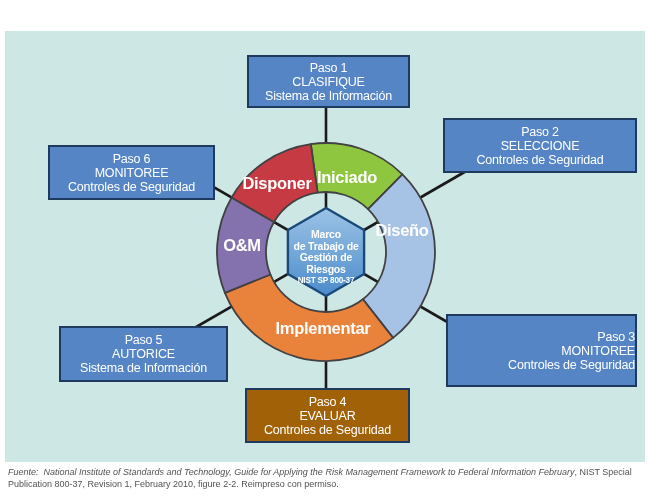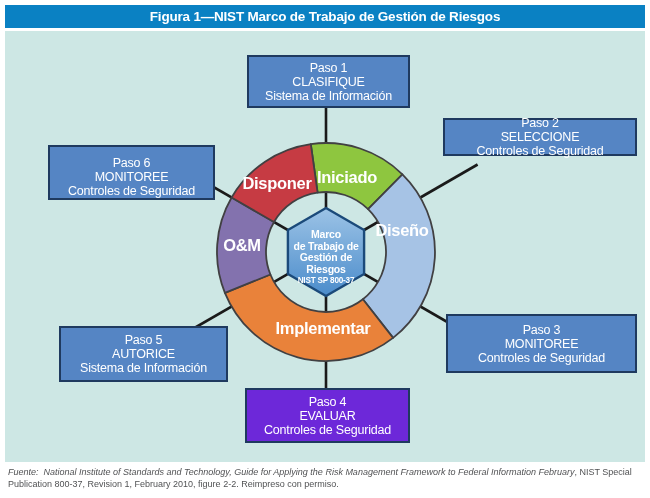--- a/index.html
+++ b/index.html
@@ -13,22 +13,22 @@
     color:#ffffff;font-weight:bold;font-size:13.5px;letter-spacing:-0.2px;
   }
   .canvas{position:absolute;left:5px;top:31px;width:640px;height:431px;}
   svg.diagram{position:absolute;left:0;top:0;width:650px;height:498px;pointer-events:none;}
   .step-box{
     position:absolute;display:flex;flex-direction:column;align-items:center;justify-content:center;
     color:#ffffff;font-weight:normal;font-size:12.5px;line-height:1.12;text-align:center;
     letter-spacing:-0.2px;border:2px solid;box-sizing:border-box;z-index:3;
   }
   .pos-1{left:247px;top:55px;width:163px;height:53px;}
-  .pos-2{left:443px;top:118px;width:194px;height:38px;}
-  .pos-3{left:446px;top:314px;width:191px;height:59px;}
+  .pos-2{left:443px;top:118px;width:194px;height:55px;}
+  .pos-3{left:446px;top:314px;width:191px;height:73px;align-items:flex-end;}
   .pos-4{left:245px;top:388px;width:165px;height:55px;}
   .pos-5{left:59px;top:326px;width:169px;height:56px;}
   .pos-6{left:48px;top:145px;width:167px;height:55px;}
   .seg-label{
     font-family:"Liberation Sans",sans-serif;font-weight:bold;font-size:16.5px;
     fill:#ffffff;text-anchor:middle;letter-spacing:-0.3px;
   }
   .hex-label{
     font-family:"Liberation Sans",sans-serif;font-weight:bold;font-size:10.5px;
     fill:#ffffff;text-anchor:middle;letter-spacing:-0.2px;
@@ -39,23 +39,20 @@
     font-size:9px;line-height:1.35;color:#515254;z-index:3;
   }
   .footer .prefix{white-space:pre-wrap;font-style:italic;}
   .footer .italic{font-style:italic;}
 </style>
 </head>
 <body>
 
 <div class="figure">
 
-  <div class="title-bar" style="background-color: rgb(10, 129, 195);">
-    <span>Figura 1—NIST Marco de Trabajo de Gestión de Riesgos</span>
-  </div>
 
   <div class="canvas" style="background-color: rgb(205, 231, 228);"></div>
 
   <svg class="diagram" viewBox="0 0 650 498" style="z-index:2">
     <defs>
       <linearGradient id="hexGrad" x1="0" y1="0" x2="0" y2="1">
         <stop offset="0" stop-color="#9cc3e6"></stop>
         <stop offset="1" stop-color="#4b8ccb"></stop>
       </linearGradient>
     </defs>
@@ -99,31 +96,31 @@
   <div class="step-box pos-2" style="background-color: rgb(85, 133, 196); border-color: rgb(31, 58, 95);">
     <span>Paso 2</span>
     <span>SELECCIONE</span>
     <span>Controles de Seguridad</span>
   </div>
   <div class="step-box pos-3" style="background-color: rgb(85, 133, 196); border-color: rgb(31, 58, 95);">
     <span>Paso 3</span>
     <span>MONITOREE</span>
     <span>Controles de Seguridad</span>
   </div>
-  <div class="step-box pos-4" style="background-color: #6d28d9; border-color: rgb(31, 58, 95);">
+  <div class="step-box pos-4" style="background-color: #a16207; border-color: rgb(31, 58, 95);">
     <span>Paso 4</span>
     <span>EVALUAR</span>
     <span>Controles de Seguridad</span>
   </div>
   <div class="step-box pos-5" style="background-color: rgb(85, 133, 196); border-color: rgb(31, 58, 95);">
     <span>Paso 5</span>
     <span>AUTORICE</span>
     <span>Sistema de Información</span>
   </div>
-  <div class="step-box pos-6" style="background-color: rgb(85, 133, 196); border-color: rgb(31, 58, 95); justify-content: flex-end;">
+  <div class="step-box pos-6" style="background-color: rgb(85, 133, 196); border-color: rgb(31, 58, 95);">
     <span>Paso 6</span>
     <span>MONITOREE</span>
     <span>Controles de Seguridad</span>
   </div>
 
   <div class="footer">
     <span class="prefix">Fuente:  National Institute of Standards and Technology, </span><span class="italic">Guide for Applying the Risk Management Framework to Federal Information February</span><span>, NIST Special Publication 800-37, Revision 1, February 2010, figure 2-2. Reimpreso con permiso.</span>
   </div>
 
 </div>

